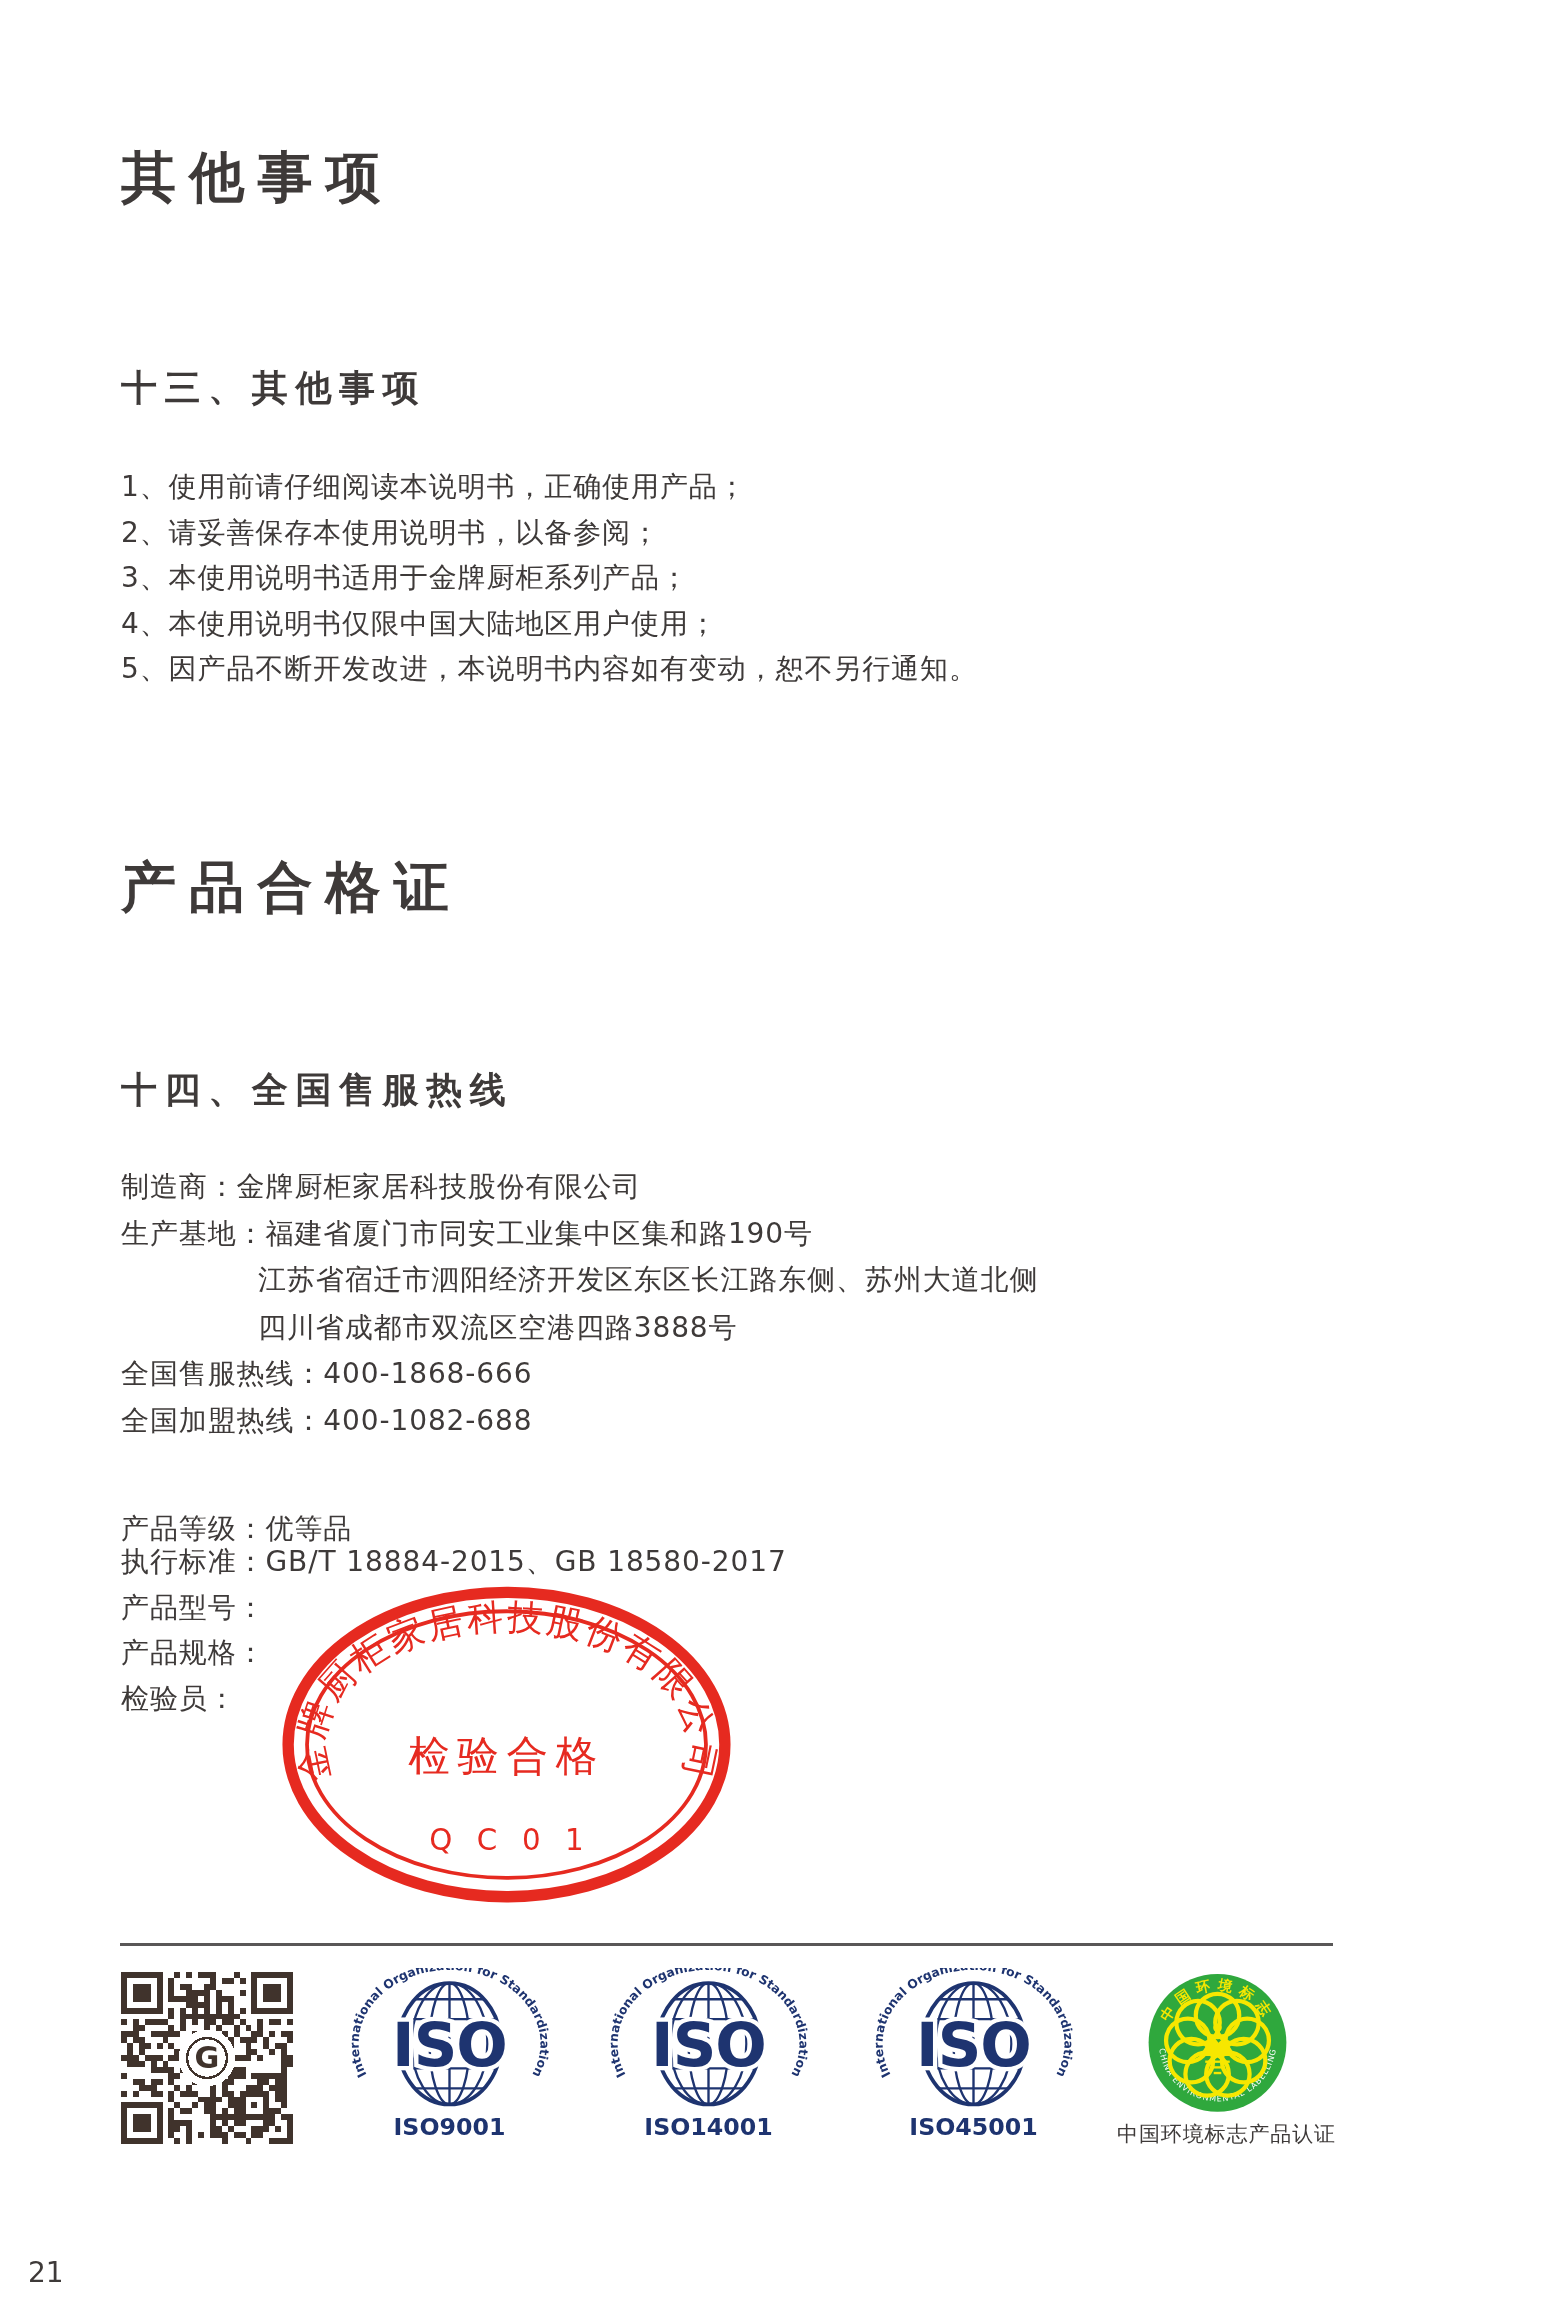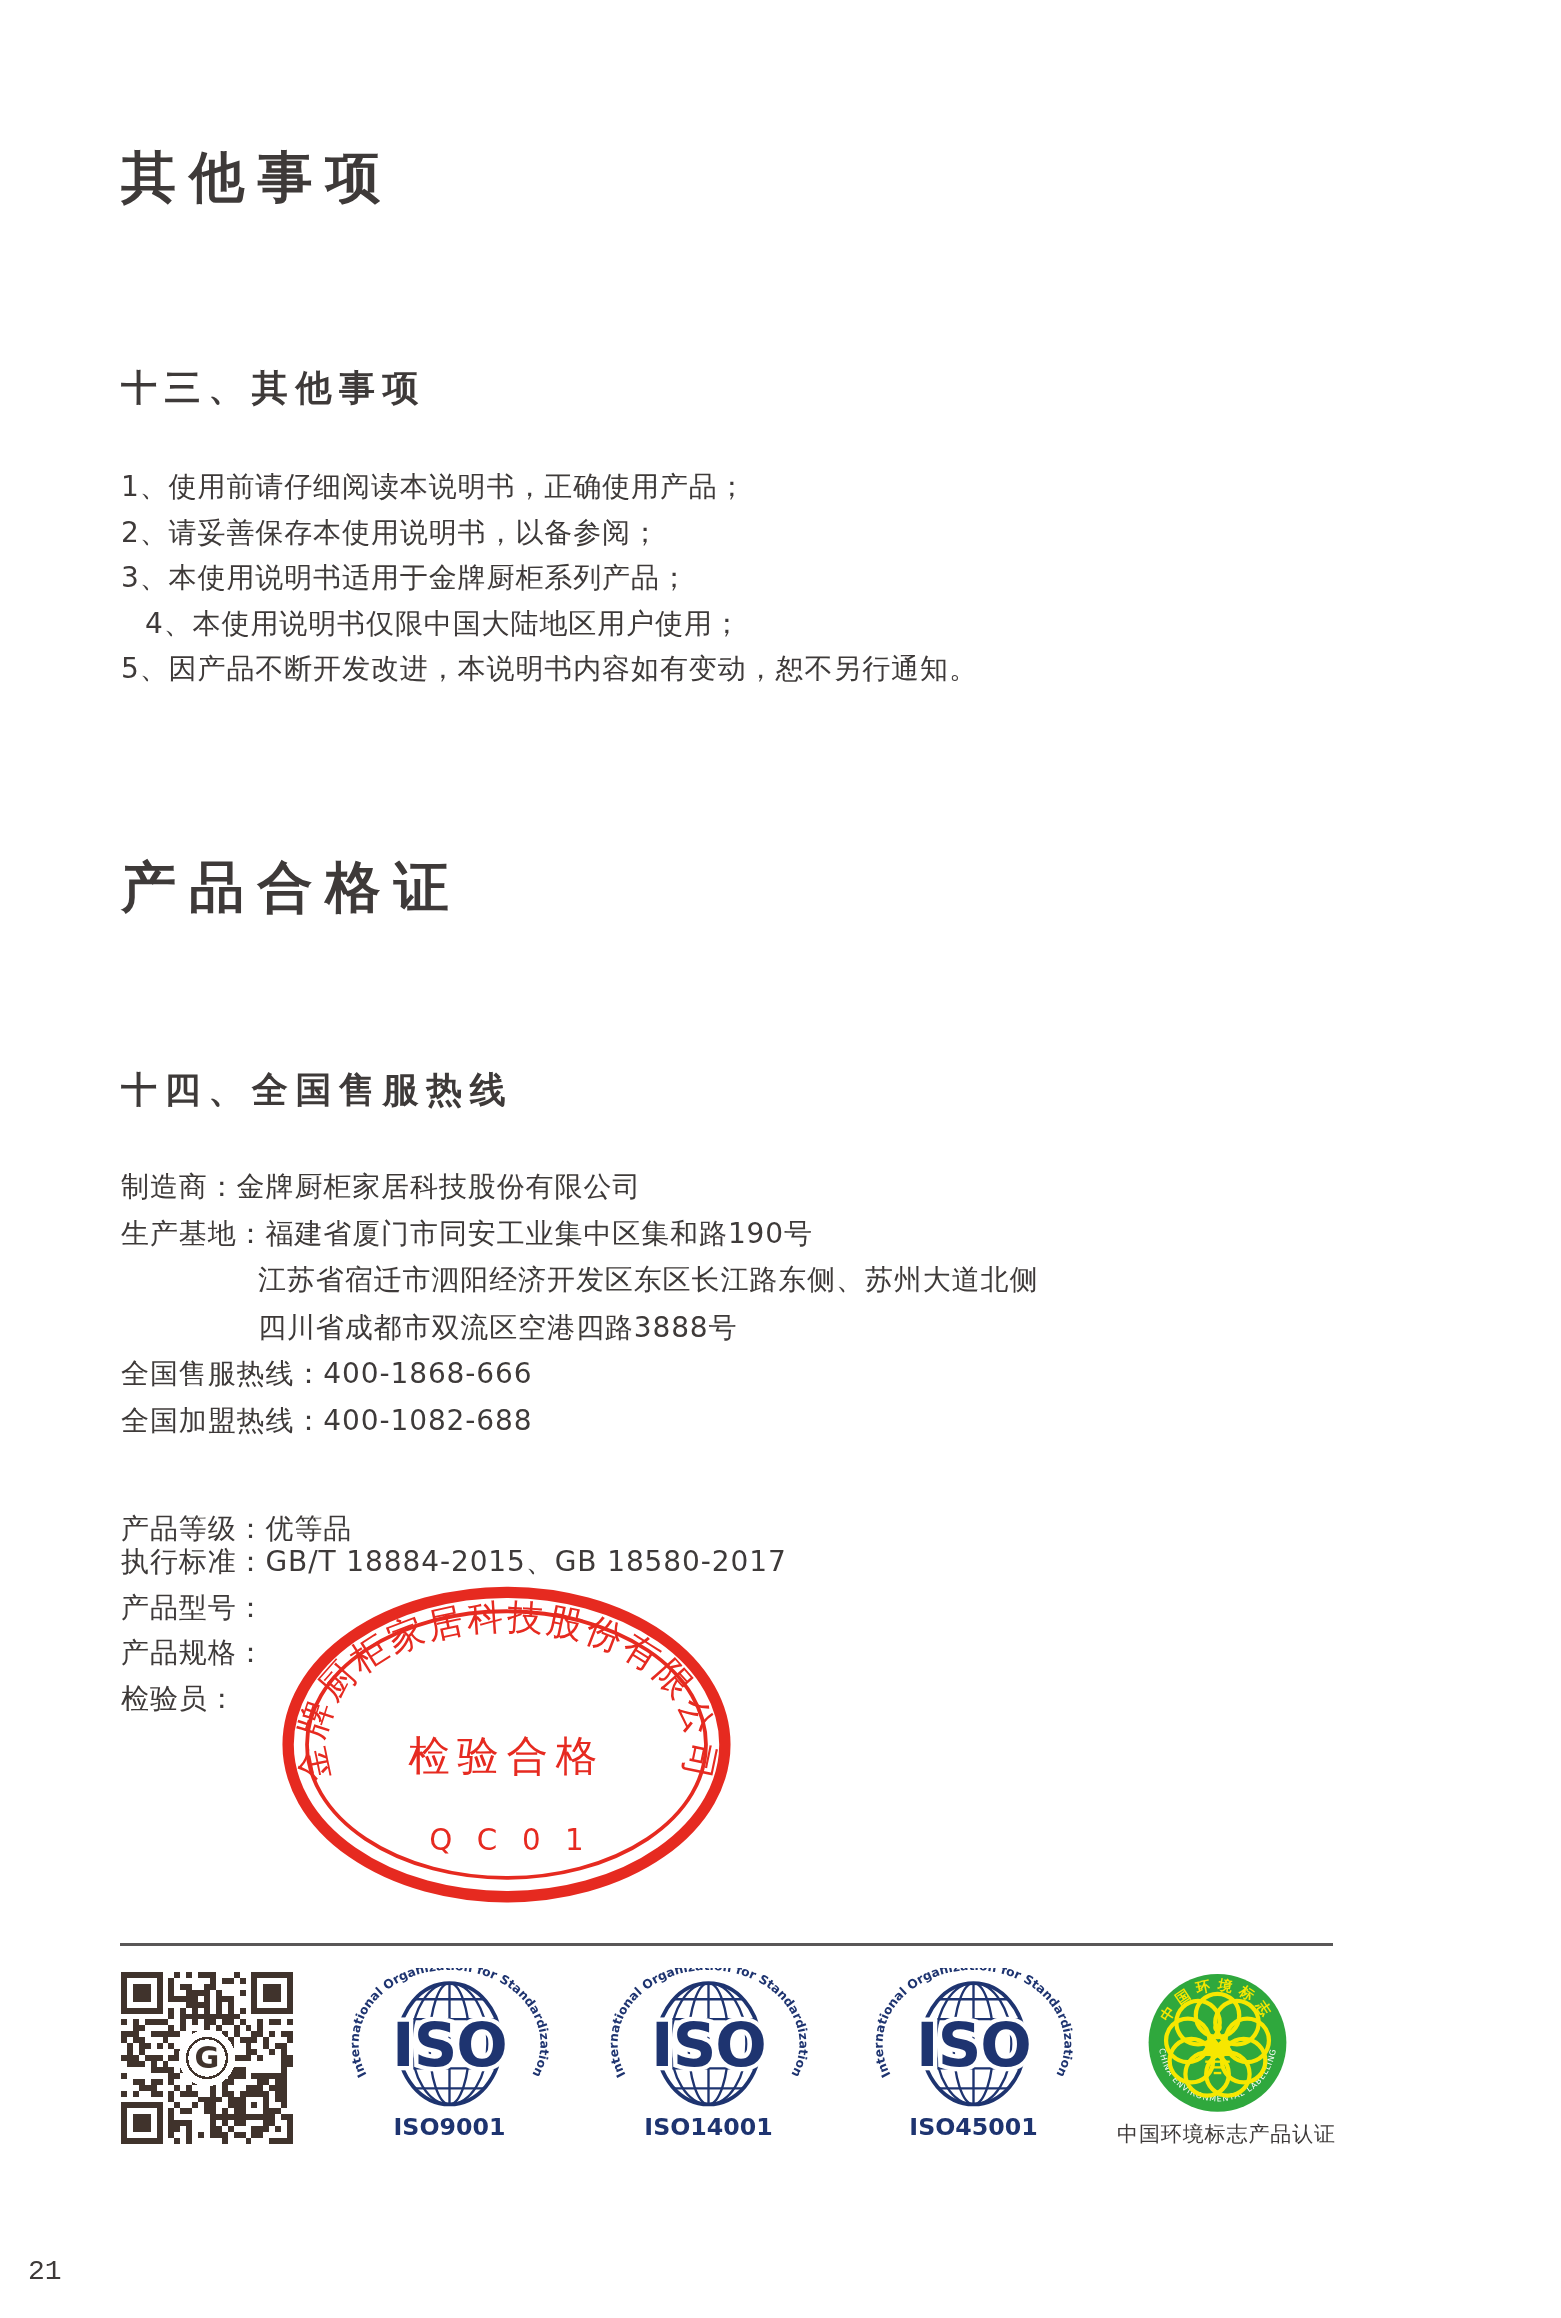--- a/index.html
+++ b/index.html
@@ -3,36 +3,36 @@
 <meta charset="utf-8">
 <style>
   html,body{margin:0;padding:0;background:#fff;}
   .page{position:relative;width:1350px;height:2319px;background:#ffffff;overflow:hidden;
         font-family:"DejaVu Sans","Liberation Sans",sans-serif;color:#3e3a39;}
   .abs{position:absolute;}
   .big-title{font-size:55px;font-weight:bold;letter-spacing:13.2px;line-height:57px;white-space:nowrap;}
   .sec-heading{font-size:36px;font-weight:bold;letter-spacing:7.6px;line-height:38px;white-space:nowrap;}
   .bl{font-size:28px;line-height:34px;letter-spacing:0.9px;white-space:nowrap;}
   .divider{background:#595757;height:2.8px;}
-  .pagenum{font-size:28px;color:#3e3a39;font-family:Liberation Mono, monospace;}
+  .pagenum{font-size:28px;color:#3e3a39;}
   .env-label{font-size:21px;letter-spacing:0.9px;color:#3e3a39;text-align:center;white-space:nowrap;}
   svg text{font-family:"DejaVu Sans","Liberation Sans",sans-serif;}
 </style>
 </head>
 <body>
 
 <div class="page">
 
   <div class="abs big-title" style="left:121px;top:149px;">其他事项</div>
   <div class="abs sec-heading" style="left:121px;top:369px;">十三、其他事项</div>
 
   <div class="abs bl" style="left:121px;top:470px;">1、使用前请仔细阅读本说明书，正确使用产品；</div>
   <div class="abs bl" style="left:121px;top:516px;">2、请妥善保存本使用说明书，以备参阅；</div>
   <div class="abs bl" style="left:121px;top:561px;">3、本使用说明书适用于金牌厨柜系列产品；</div>
-  <div class="abs bl" style="left:121px;top:607px;margin-left:24px;">4、本使用说明书仅限中国大陆地区用户使用；</div>
+  <div class="abs bl" style="left:121px;top:607px;">4、本使用说明书仅限中国大陆地区用户使用；</div>
   <div class="abs bl" style="left:121px;top:652px;">5、因产品不断开发改进，本说明书内容如有变动，恕不另行通知。</div>
 
   <div class="abs big-title" style="left:121px;top:859px;">产品合格证</div>
   <div class="abs sec-heading" style="left:121px;top:1071px;">十四、全国售服热线</div>
 
   <div class="abs bl" style="left:121px;top:1170px;"><span>制造商：</span><span>金牌厨柜家居科技股份有限公司</span></div>
   <div class="abs bl" style="left:121px;top:1217px;"><span>生产基地：</span><span>福建省厦门市同安工业集中区集和路190号</span></div>
   <div class="abs bl" style="left:258px;top:1263px;">江苏省宿迁市泗阳经济开发区东区长江路东侧、苏州大道北侧</div>
   <div class="abs bl" style="left:258px;top:1311px;">四川省成都市双流区空港四路3888号</div>
   <div class="abs bl" style="left:121px;top:1357px;"><span>全国售服热线：</span><span>400-1868-666</span></div>

